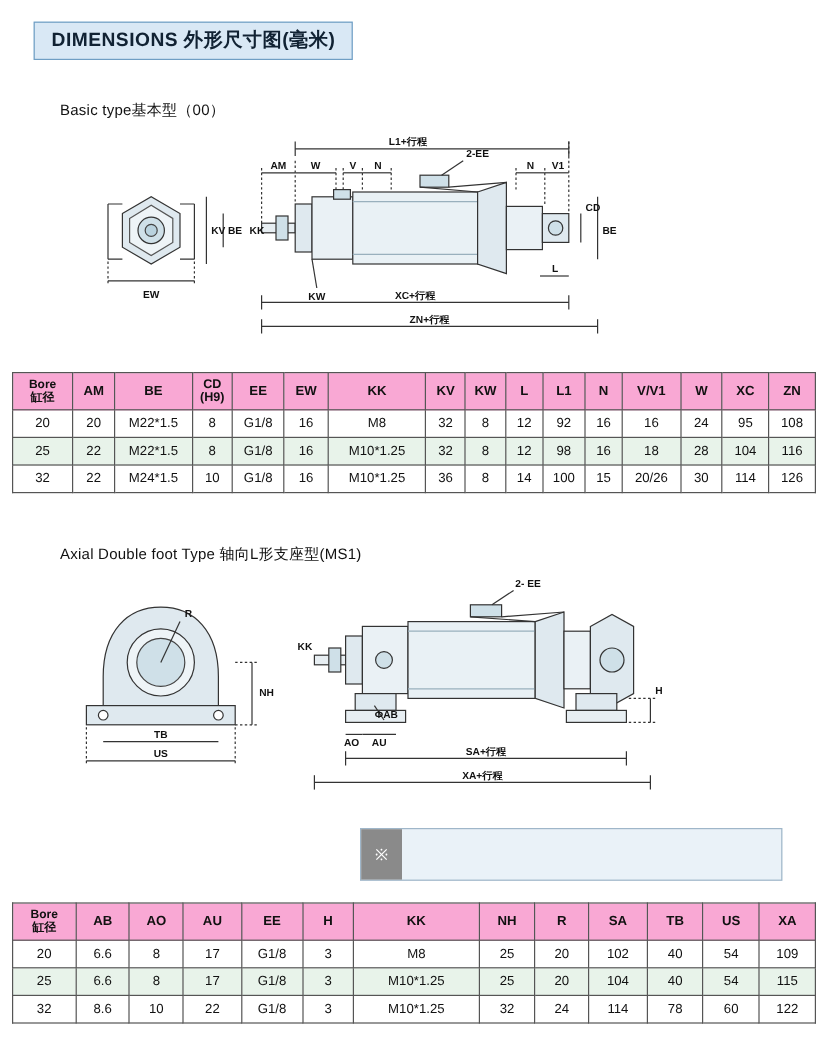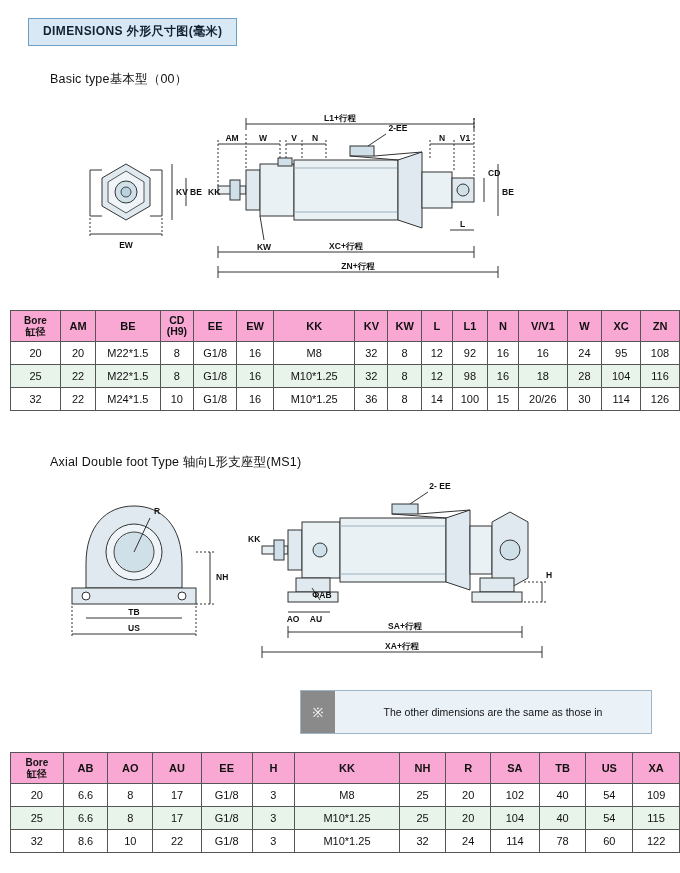--- a/index.html
+++ b/index.html
@@ -22,34 +22,34 @@
   }
 
   
   .title-banner {
     position: absolute;
     left: 28px;
     top: 18px;
     background: #d9e8f5;
     border: 1px solid #6f9ec4;
     padding: 4px 14px 5px 14px;
-    font-size: 12px;
+    font-size: 16px;
     font-weight: bold;
     letter-spacing: .4px;
     color: #123;
   }
 
   
   .section-head {
     position: absolute;
     font-size: 12.5px;
     color: #111;
     letter-spacing: .2px;
   }
-  #head-basic { left: 50px; top: 71px; }
+  #head-basic { left: 50px; top: 84px; }
   #head-axial { left: 50px; top: 440px; margin-top: 14px; }
 
   
   table.dim {
     position: absolute;
     border-collapse: collapse;
     font-size: 11px;
     background: #fff;
   }
   table.dim th, table.dim td {
@@ -408,21 +408,20 @@
         <text x="266" y="162" text-anchor="middle" class="lbl-b">AU</text>
         <text x="355" y="169" text-anchor="middle" class="lbl-b">SA+行程</text>
         <text x="352" y="189" text-anchor="middle" class="lbl-b">XA+行程</text>
       </g>
     </svg>
   </div>
 
   <div class="note-box">
     <div class="note-mark">※</div>
     <div class="note-text">
-      <div>The other dimensions are the same as those in</div>
     </div>
   </div>
 
   <table class="dim" id="table-axial">
     <thead>
       <tr>
         <th style="width:52px">
           <div class="bore-head">Bore</div>
           <div class="bore-head">缸径</div>
         </th>

